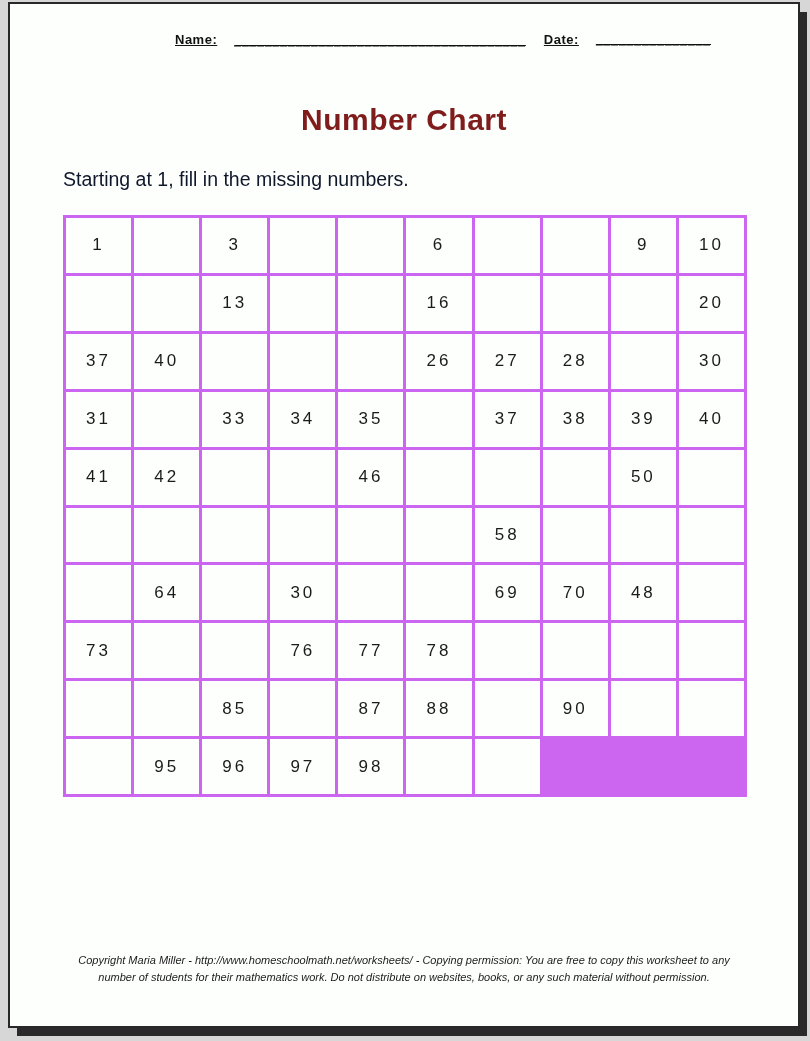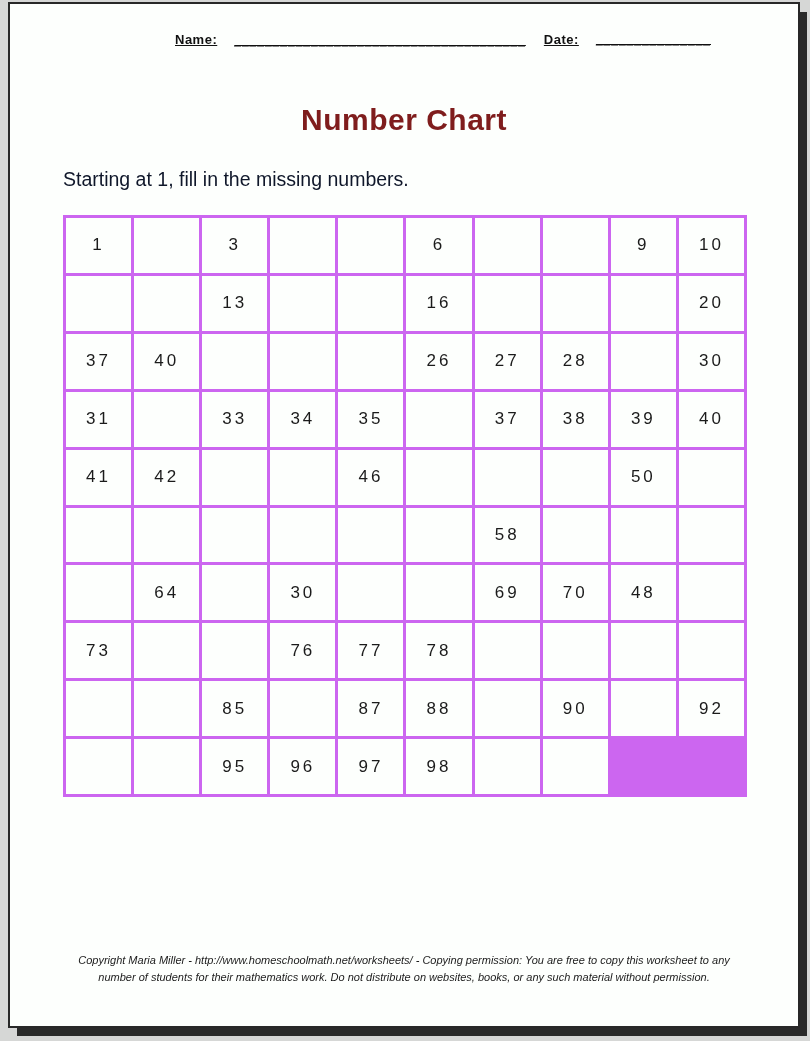--- a/index.html
+++ b/index.html
@@ -190,21 +190,20 @@
       <div class="cell"></div>
       <div class="cell"></div>
       <div class="cell"></div>
       <div class="cell">85</div>
       <div class="cell"></div>
       <div class="cell">87</div>
       <div class="cell">88</div>
       <div class="cell"></div>
       <div class="cell">90</div>
       <div class="cell"></div>
-      <div class="cell">92</div>
       <div class="cell"></div>
       <div class="cell"></div>
       <div class="cell">95</div>
       <div class="cell">96</div>
       <div class="cell">97</div>
       <div class="cell">98</div>
       <div class="cell"></div>
       <div class="cell"></div>
     </div>
 

